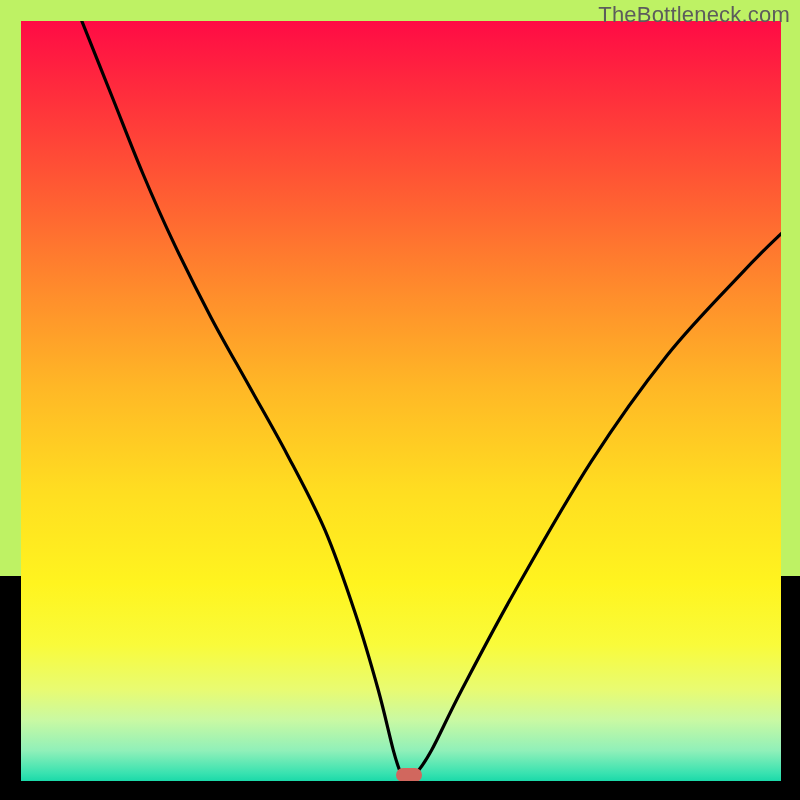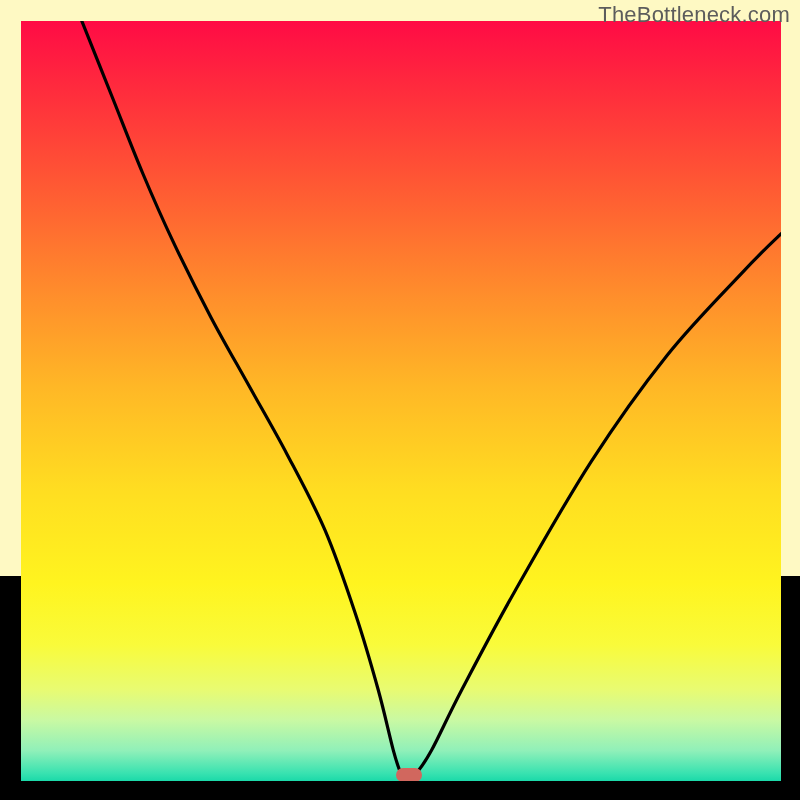--- a/index.html
+++ b/index.html
@@ -8,21 +8,21 @@
     width: 800px;
     height: 800px;
     background: #000;
     overflow: hidden;
     font-family: Arial, Helvetica, sans-serif;
   }
   .frame {
     position: relative;
     width: 800px;
     height: 576px;
-    background: #fef9c3;
+    background: #bef264;
   }
   .watermark {
     position: absolute;
     top: 2px;
     right: 10px;
     color: #5c5c5c;
     font-size: 22px;
     font-weight: 400;
     letter-spacing: 0.2px;
     z-index: 20;

